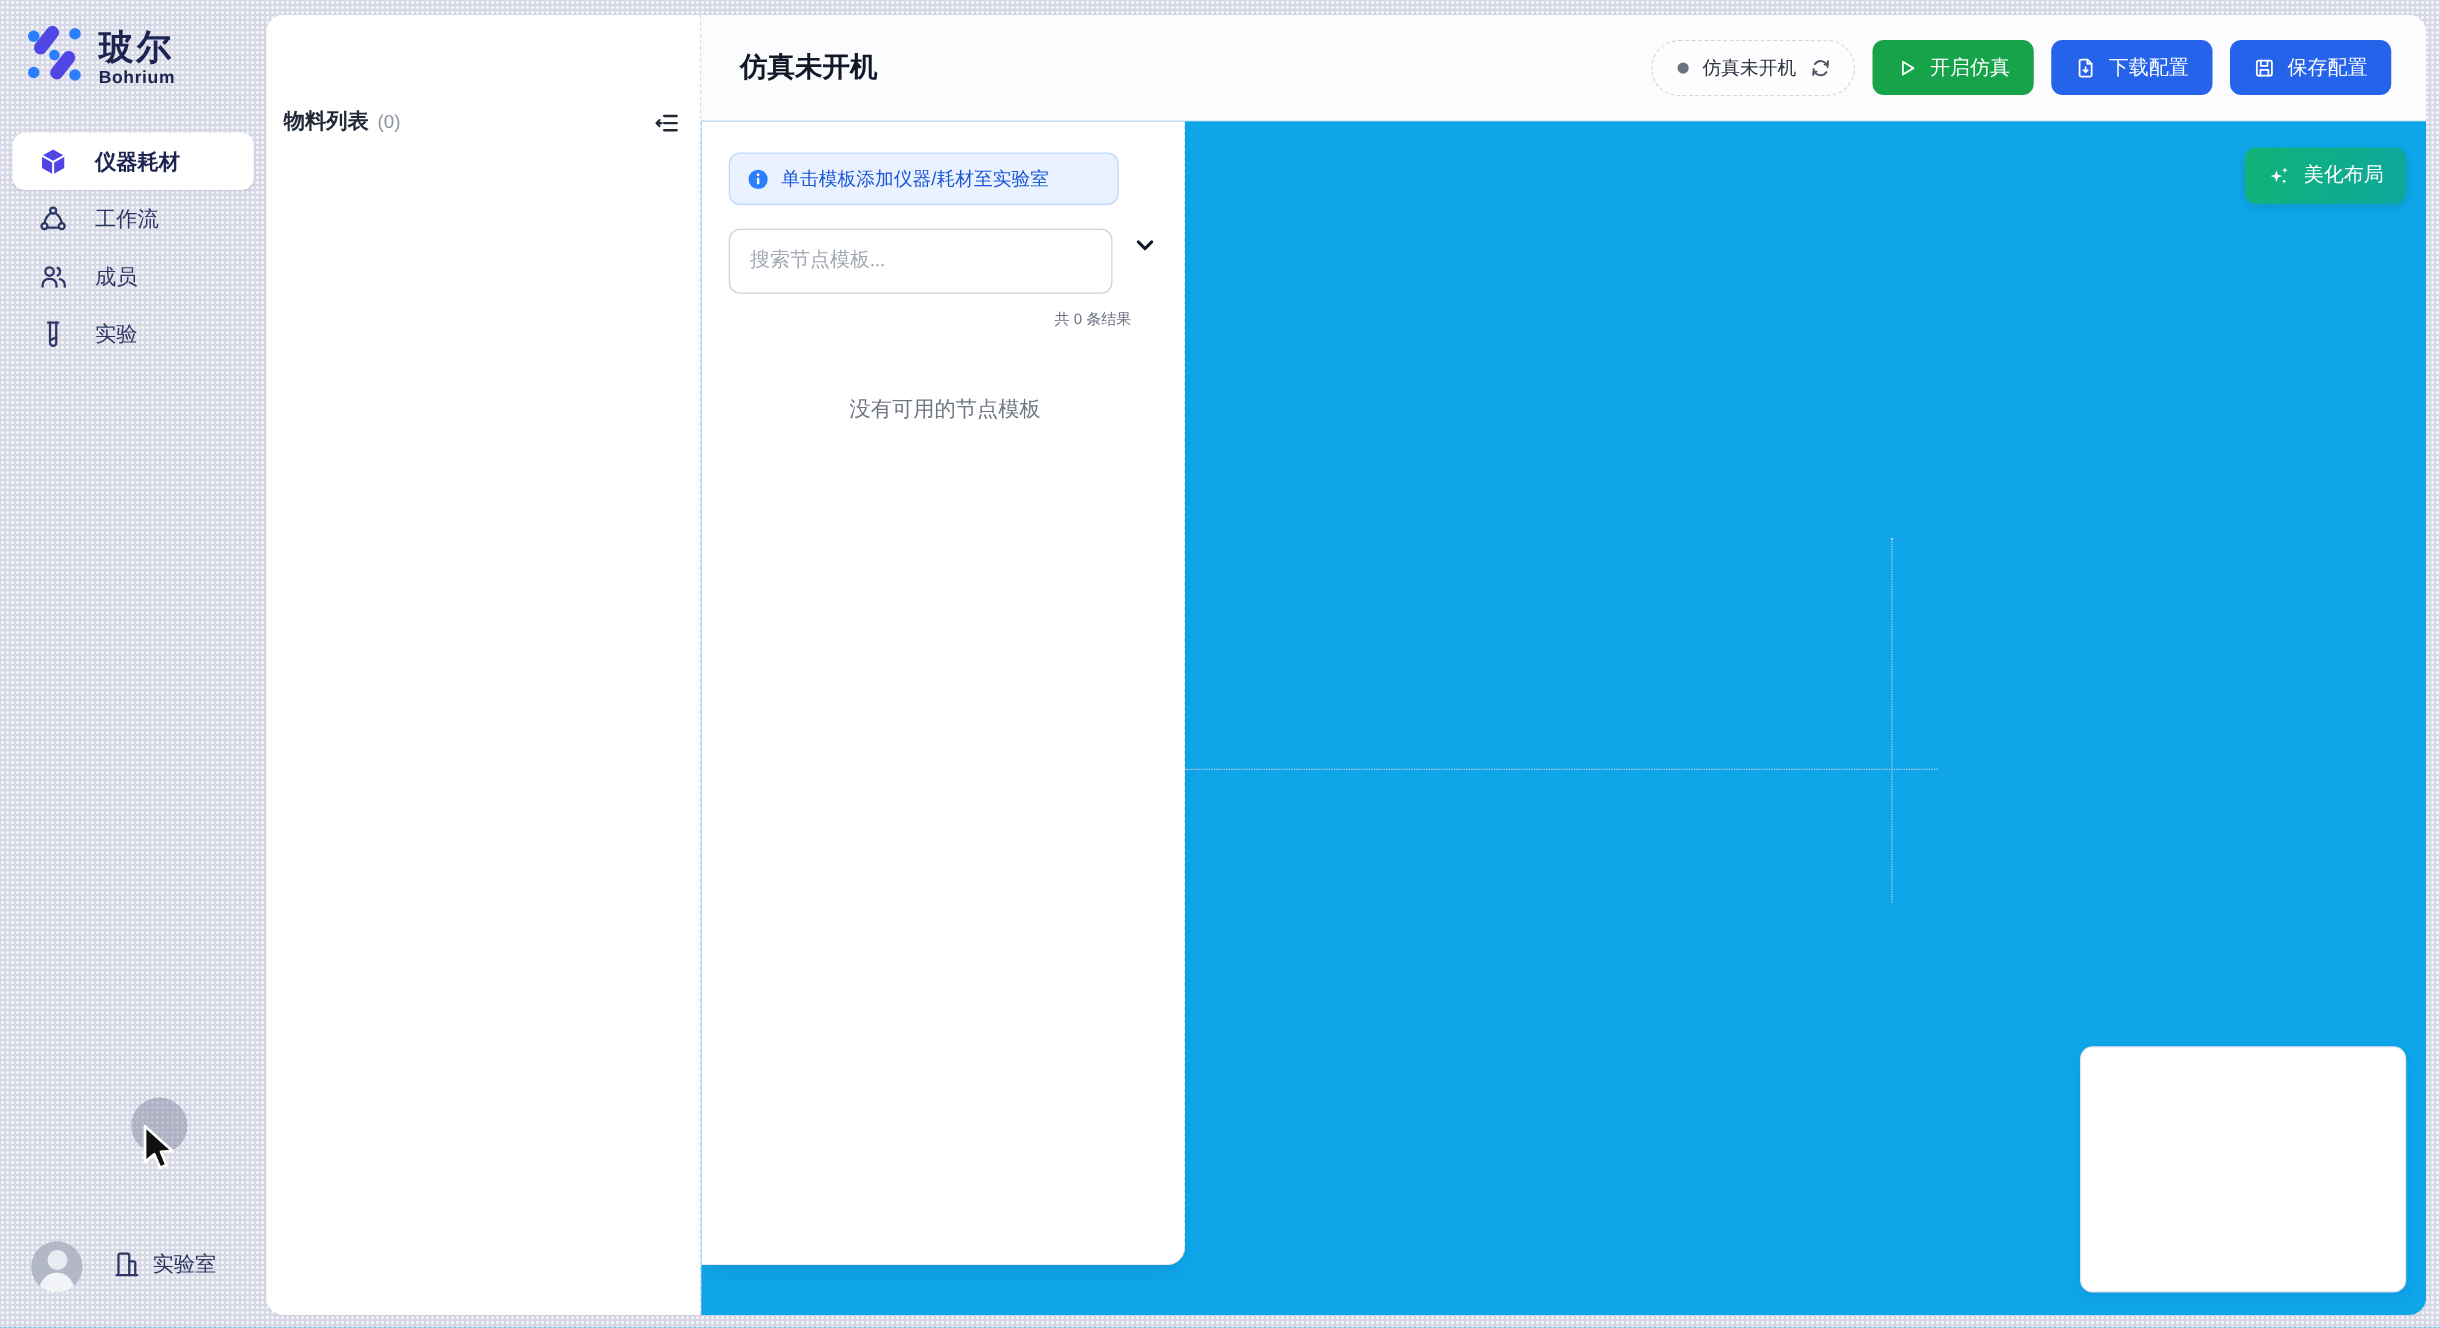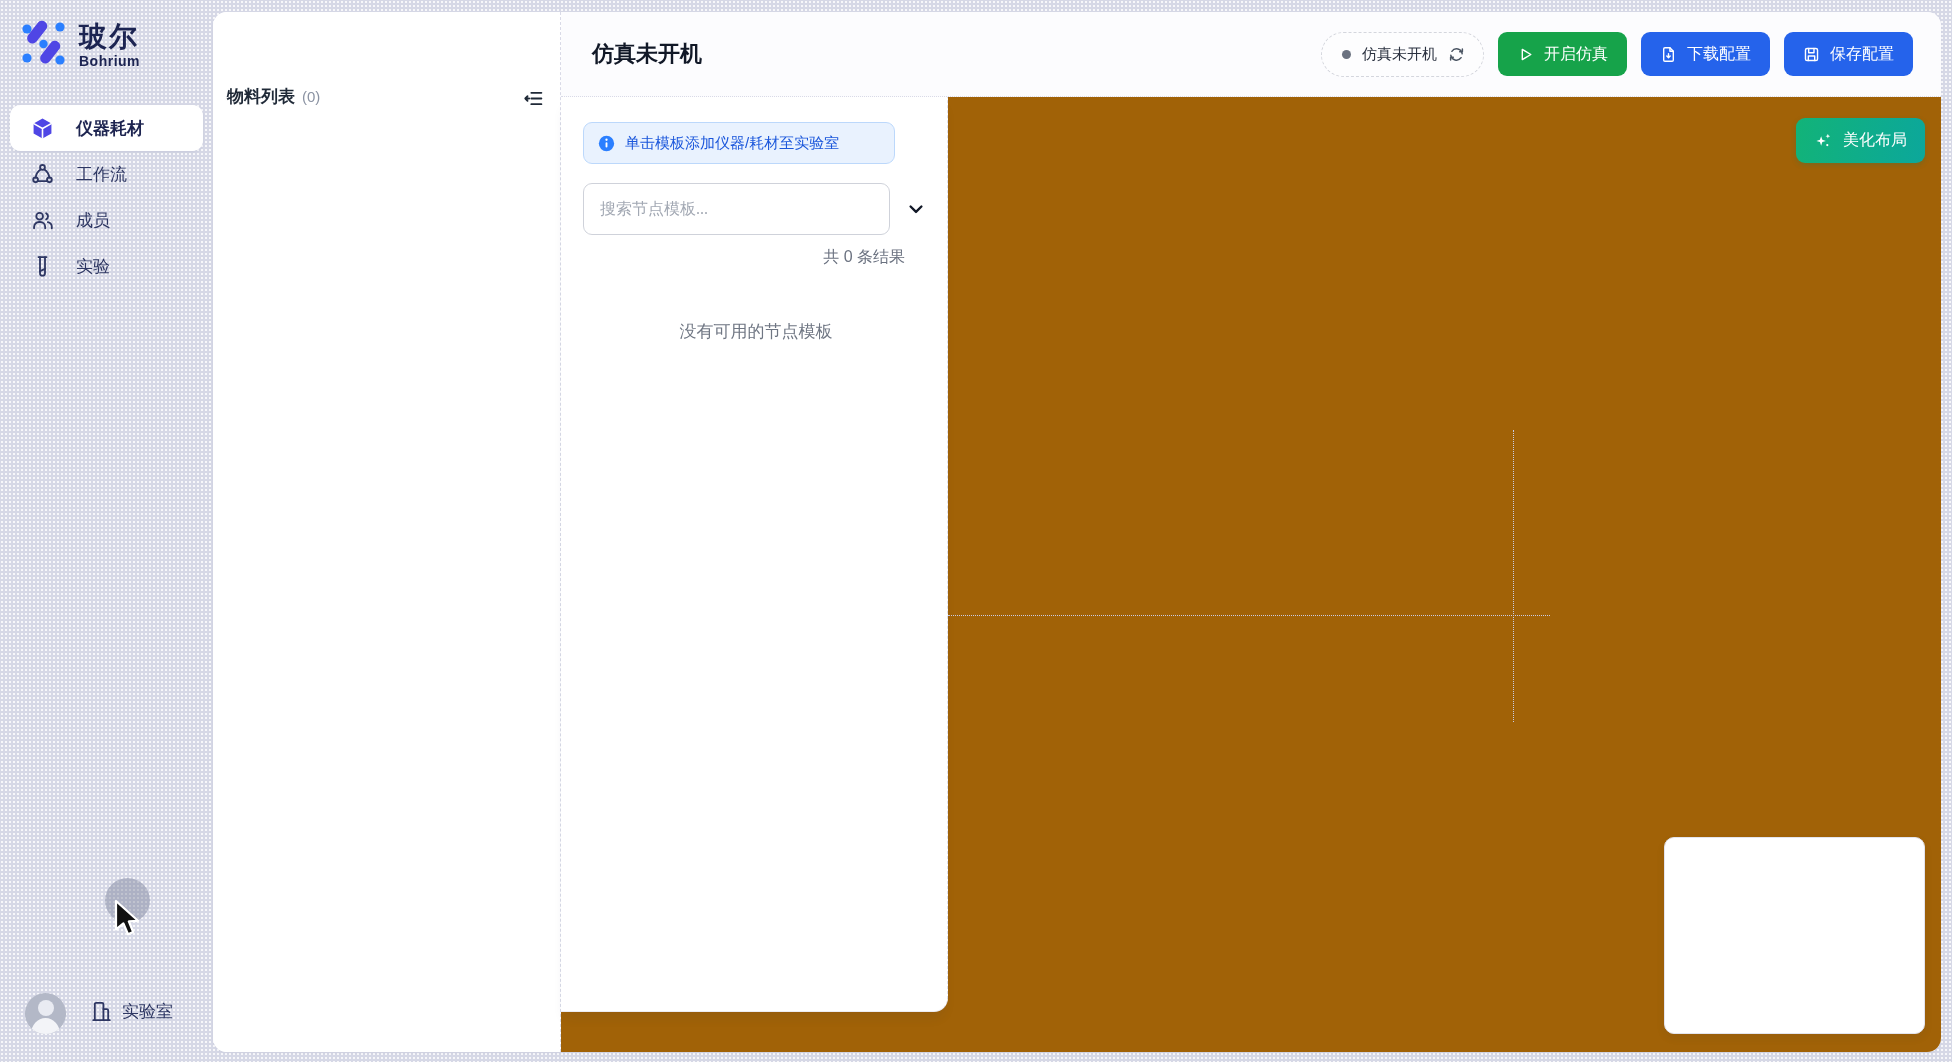--- a/index.html
+++ b/index.html
@@ -46,31 +46,31 @@
   .page-title { font-size:22px; font-weight:700; color:#111827; margin-right:auto; }
   .status-pill { display:flex; align-items:center; gap:11px; height:45px; padding:0 18px 0 20px;
     border:1px dashed #d4d6dd; border-radius:23px; background:#fdfdfe; font-size:15px; color:#2b3240;text-align:center; }
   .status-dot { width:9px; height:9px; border-radius:50%; background:#6b7280; }
   .btn { display:flex; align-items:center; gap:10px; height:44px; padding:0 19px; border:none;
     border-radius:9px; font-size:16px; color:#fff; cursor:pointer; font-family:inherit; }
   .btn-green { background:#16a34a; }
   .btn-blue  { background:#2563eb; }
 
   
-  .canvas { position:relative; flex:1; background:#a16207; min-height:0; }
+  .canvas { position:relative; flex:1; background:#0ea5e9; min-height:0; }
   .node-panel { position:absolute; left:0; top:0; width:387px; height:915px; background:#ffffff;
     border-right:1px dashed #dcdde9; border-bottom:1px solid #ececf3; border-radius:0 0 14px 0;
     box-shadow:0 9px 12px -4px rgba(40,45,90,.10); padding:25px 18px 0 22px; }
   .banner { display:flex; align-items:center; gap:10px; width:312px; height:42px; padding:0 14px;
     background:#e9f2fe; border:1px solid #bcd8fb; border-radius:9px; color:#1a56db; font-size:15px; }
-  .search-row { display:flex; align-items:center; gap:13px; margin-top:19px;font-family:Liberation Serif, serif; }
+  .search-row { display:flex; gap:13px; margin-top:19px;font-family:Liberation Serif, serif; }
   .search-box { width:308px; height:52px; border:1px solid #cfd2da; border-radius:9px; background:#fff;
     padding:0 16px; font-size:16px; color:#1f2937; font-family:inherit; outline:none; }
   .search-box::placeholder { color:#a2a8b3; }
-  .result-count { text-align:right; margin:12px 24px 0 0; font-size:16px; color:#6b7280; }
+  .result-count { text-align:right; margin:12px 24px 0 0; font-size:12px; color:#6b7280; }
   .empty-text { text-align:center; margin-top:52px; font-size:17px; color:#6f7683; }
 
   .beautify { position:absolute; top:21px; right:16px; height:45px; padding:0 18px;
     display:flex; align-items:center; gap:10px; border:none; border-radius:9px; cursor:pointer;
     background:linear-gradient(100deg,#12b378 0%,#0ca79b 100%);
     color:#fff; font-size:16px; font-family:inherit; box-shadow:0 2px 5px rgba(10,120,100,.25); }
 
   .guide-h { position:absolute; left:387px; top:518px; width:602px; border-top:1.5px dotted #c9cbe4; }
   .guide-v { position:absolute; left:952px; top:333px; height:292px; border-left:1.5px dotted #c9cbe4; }
 

